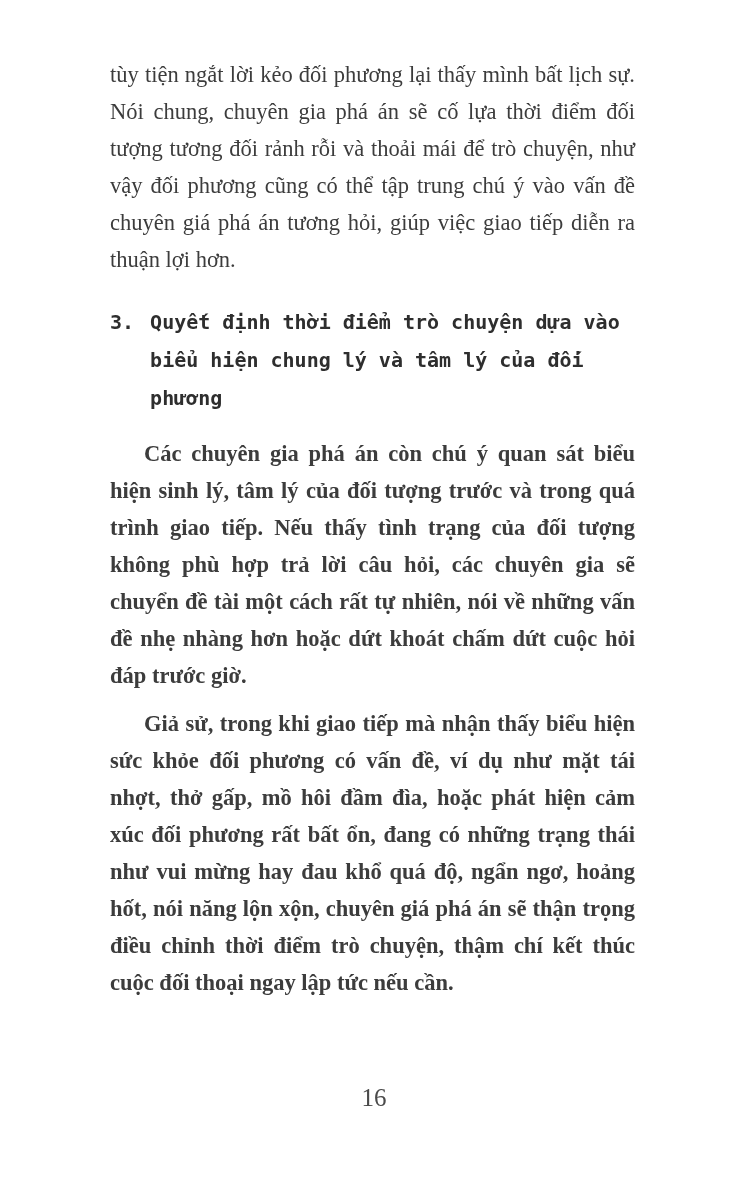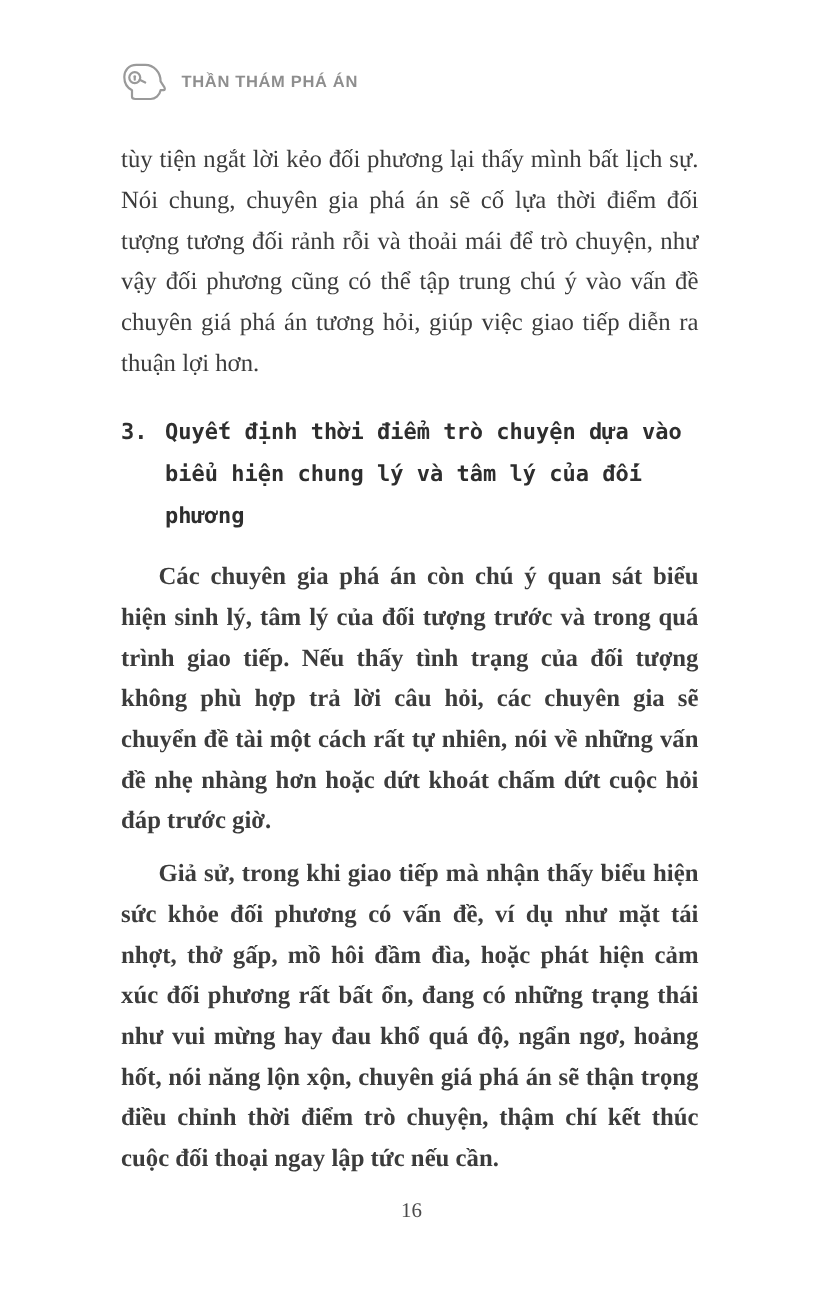--- a/index.html
+++ b/index.html
@@ -65,46 +65,30 @@
     flex: 1 1 auto;
   }
   .page-footer {
     position: absolute;
     left: 0;
     bottom: 72px;
     width: 100%;
     text-align: center;
   }
   .page-number {
-    font-size: 19px;
+    font-size: 25px;
     color: #4a4a4a;
     font-family: "Liberation Serif", serif;
   }
 </style>
 </head>
 <body>
 
 <div class="page">
 
-  <div class="page-header">
-    <span class="logo-icon">
-      <svg viewBox="0 0 42 36" width="42" height="36" fill="none" stroke="#9a9a9a" stroke-width="2" stroke-linecap="round" stroke-linejoin="round">
-
-        <path d="M14 3 C7 3 3 8 3 14 C3 20 6 24 10 26 L10 32 C10 33.5 11.5 34 13 34 L27 34 C31 34 35 31 36 26 L39 26 C40 26 40 24.5 39.5 23.5 L36 18 C36 10 30 3 22 3 Z"></path>
-
-        <circle cx="12.5" cy="14.5" r="5"></circle>
-
-        <line x1="17" y1="16.5" x2="22" y2="19"></line>
-
-        <circle cx="12.5" cy="13.5" r="1.2" fill="#9a9a9a" stroke="none"></circle>
-        <line x1="12.5" y1="14.5" x2="12.5" y2="16.5"></line>
-      </svg>
-    </span>
-    <span class="book-title">THẦN THÁM PHÁ ÁN</span>
-  </div>
 
   <div class="body-text">
 
     <p>tùy tiện ngắt lời kẻo đối phương lại thấy mình bất lịch sự. Nói chung, chuyên gia phá án sẽ cố lựa thời điểm đối tượng tương đối rảnh rỗi và thoải mái để trò chuyện, như vậy đối phương cũng có thể tập trung chú ý vào vấn đề chuyên giá phá án tương hỏi, giúp việc giao tiếp diễn ra thuận lợi hơn.</p>
 
     <div class="section-heading">
       <span class="section-number">3.</span>
       <span class="section-title">Quyết định thời điểm trò chuyện dựa vào biểu hiện chung lý và tâm lý của đối phương</span>
     </div>
 

